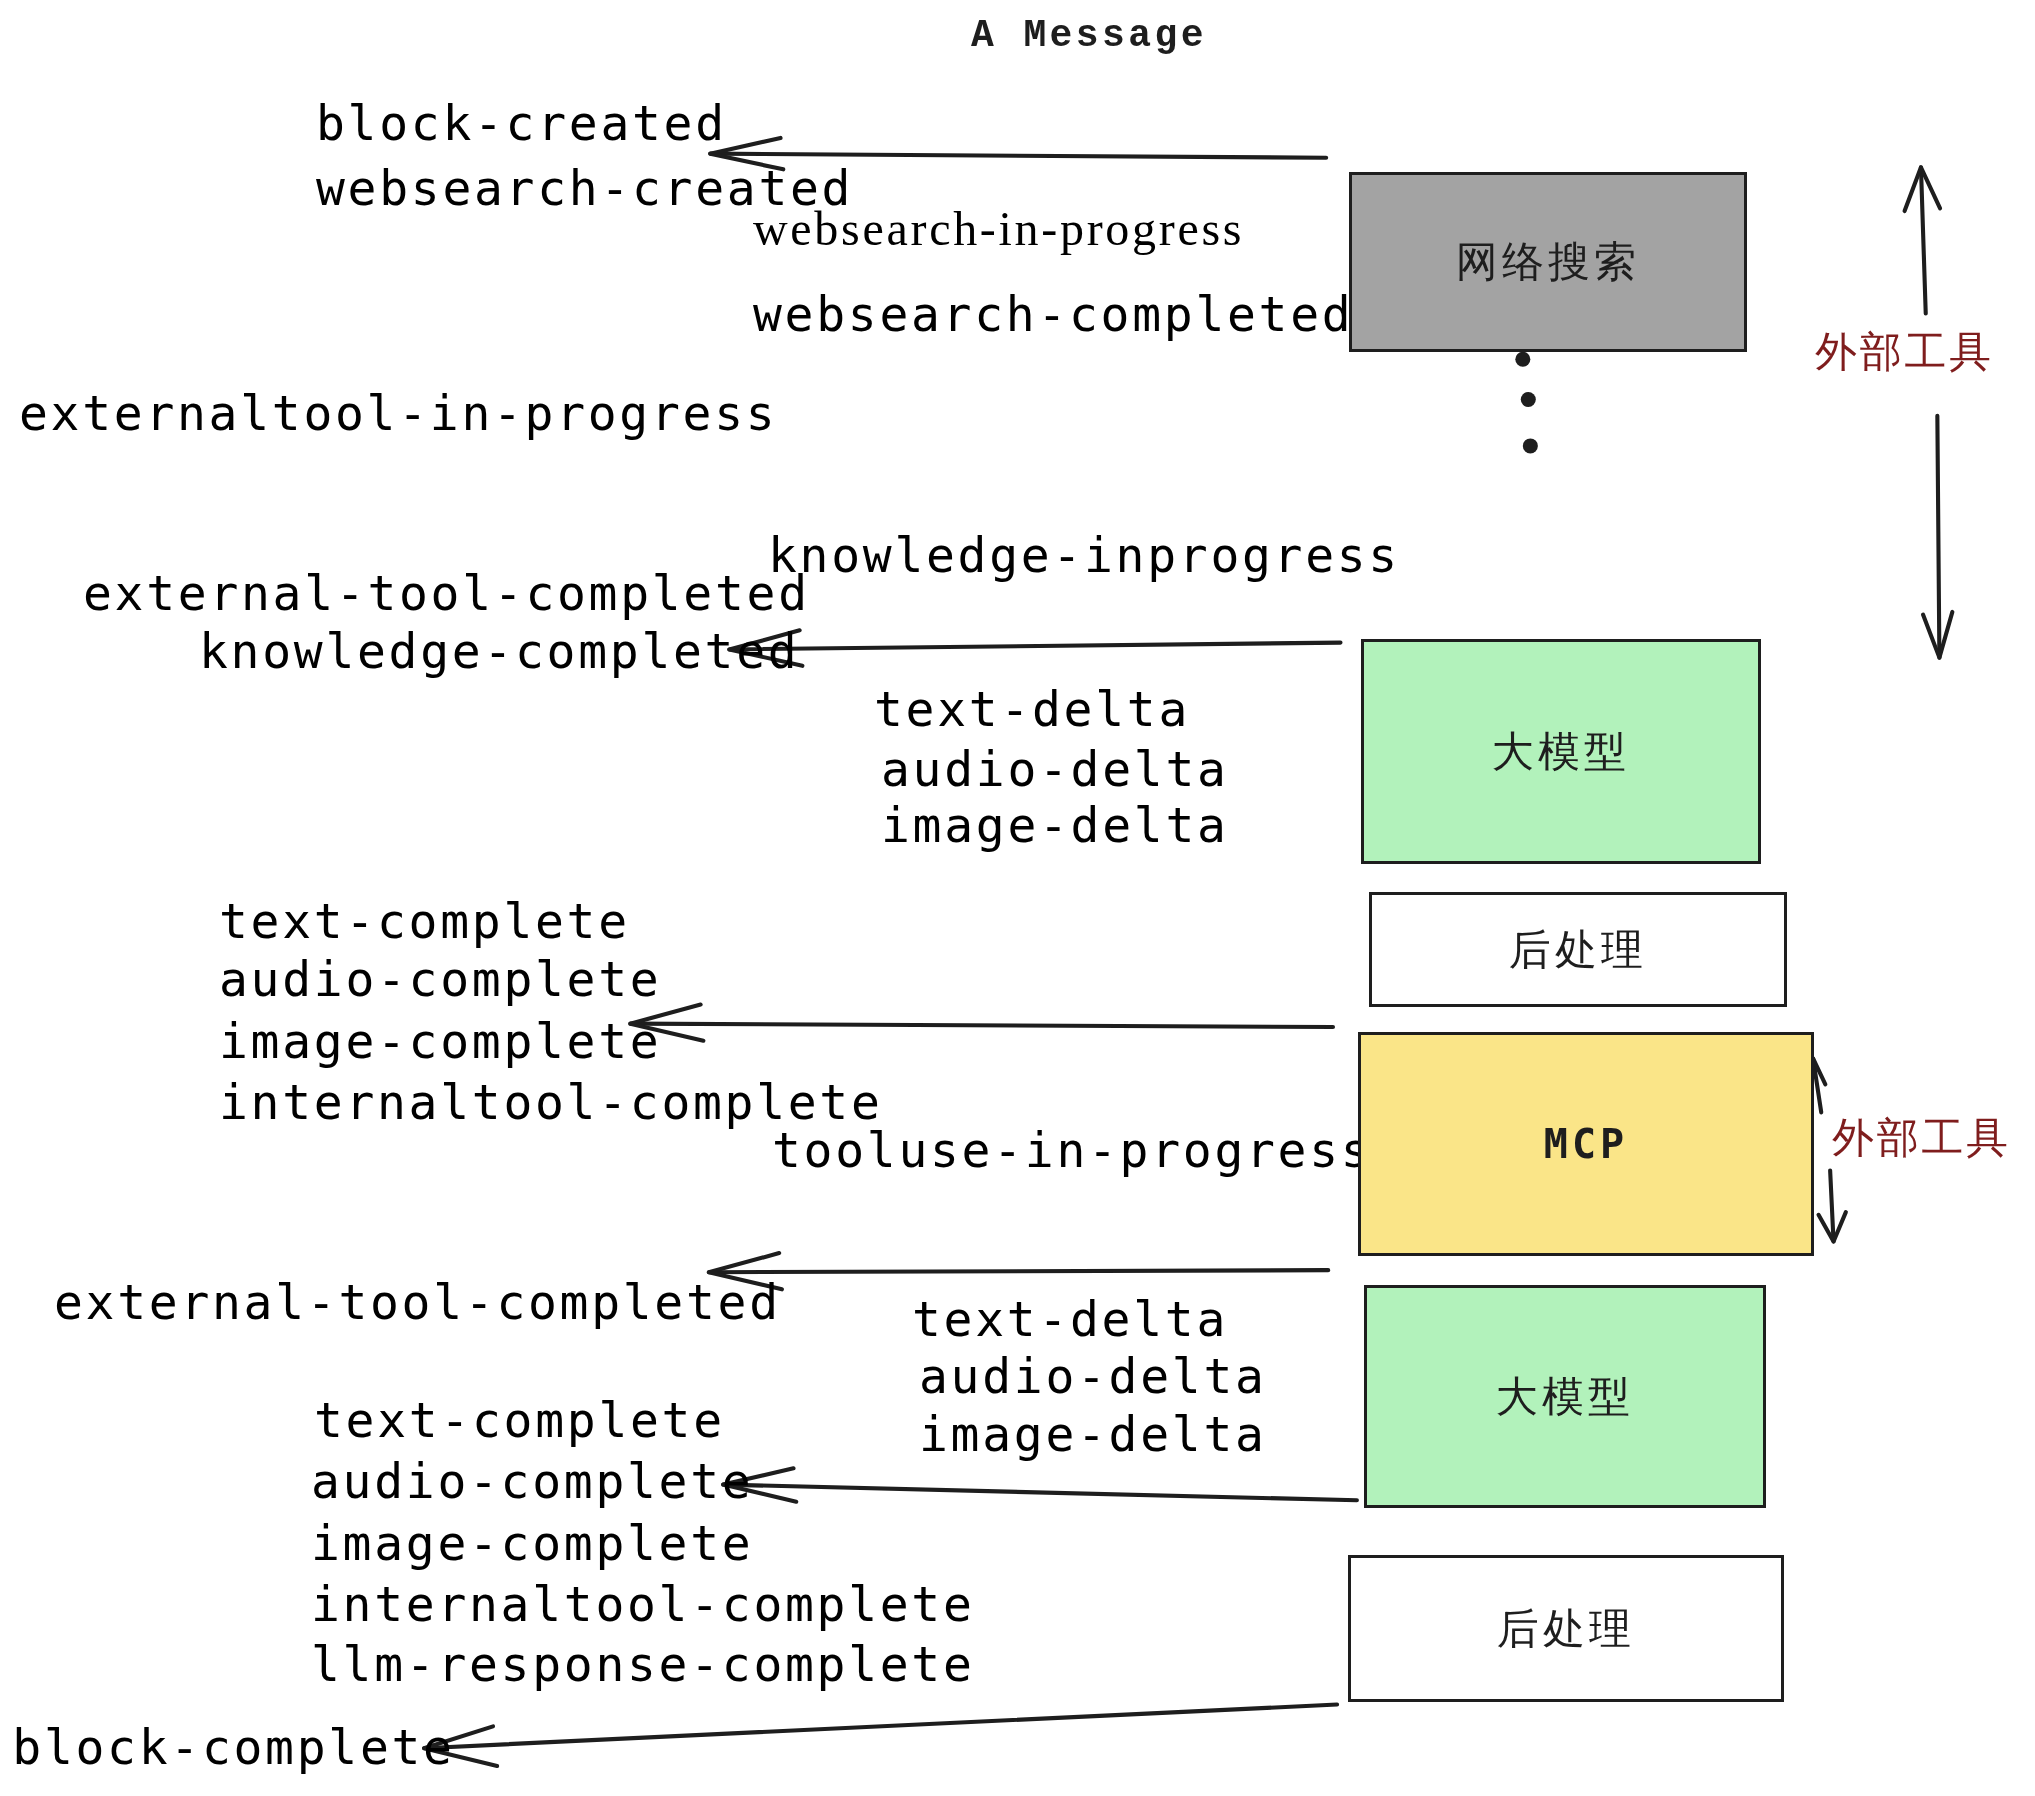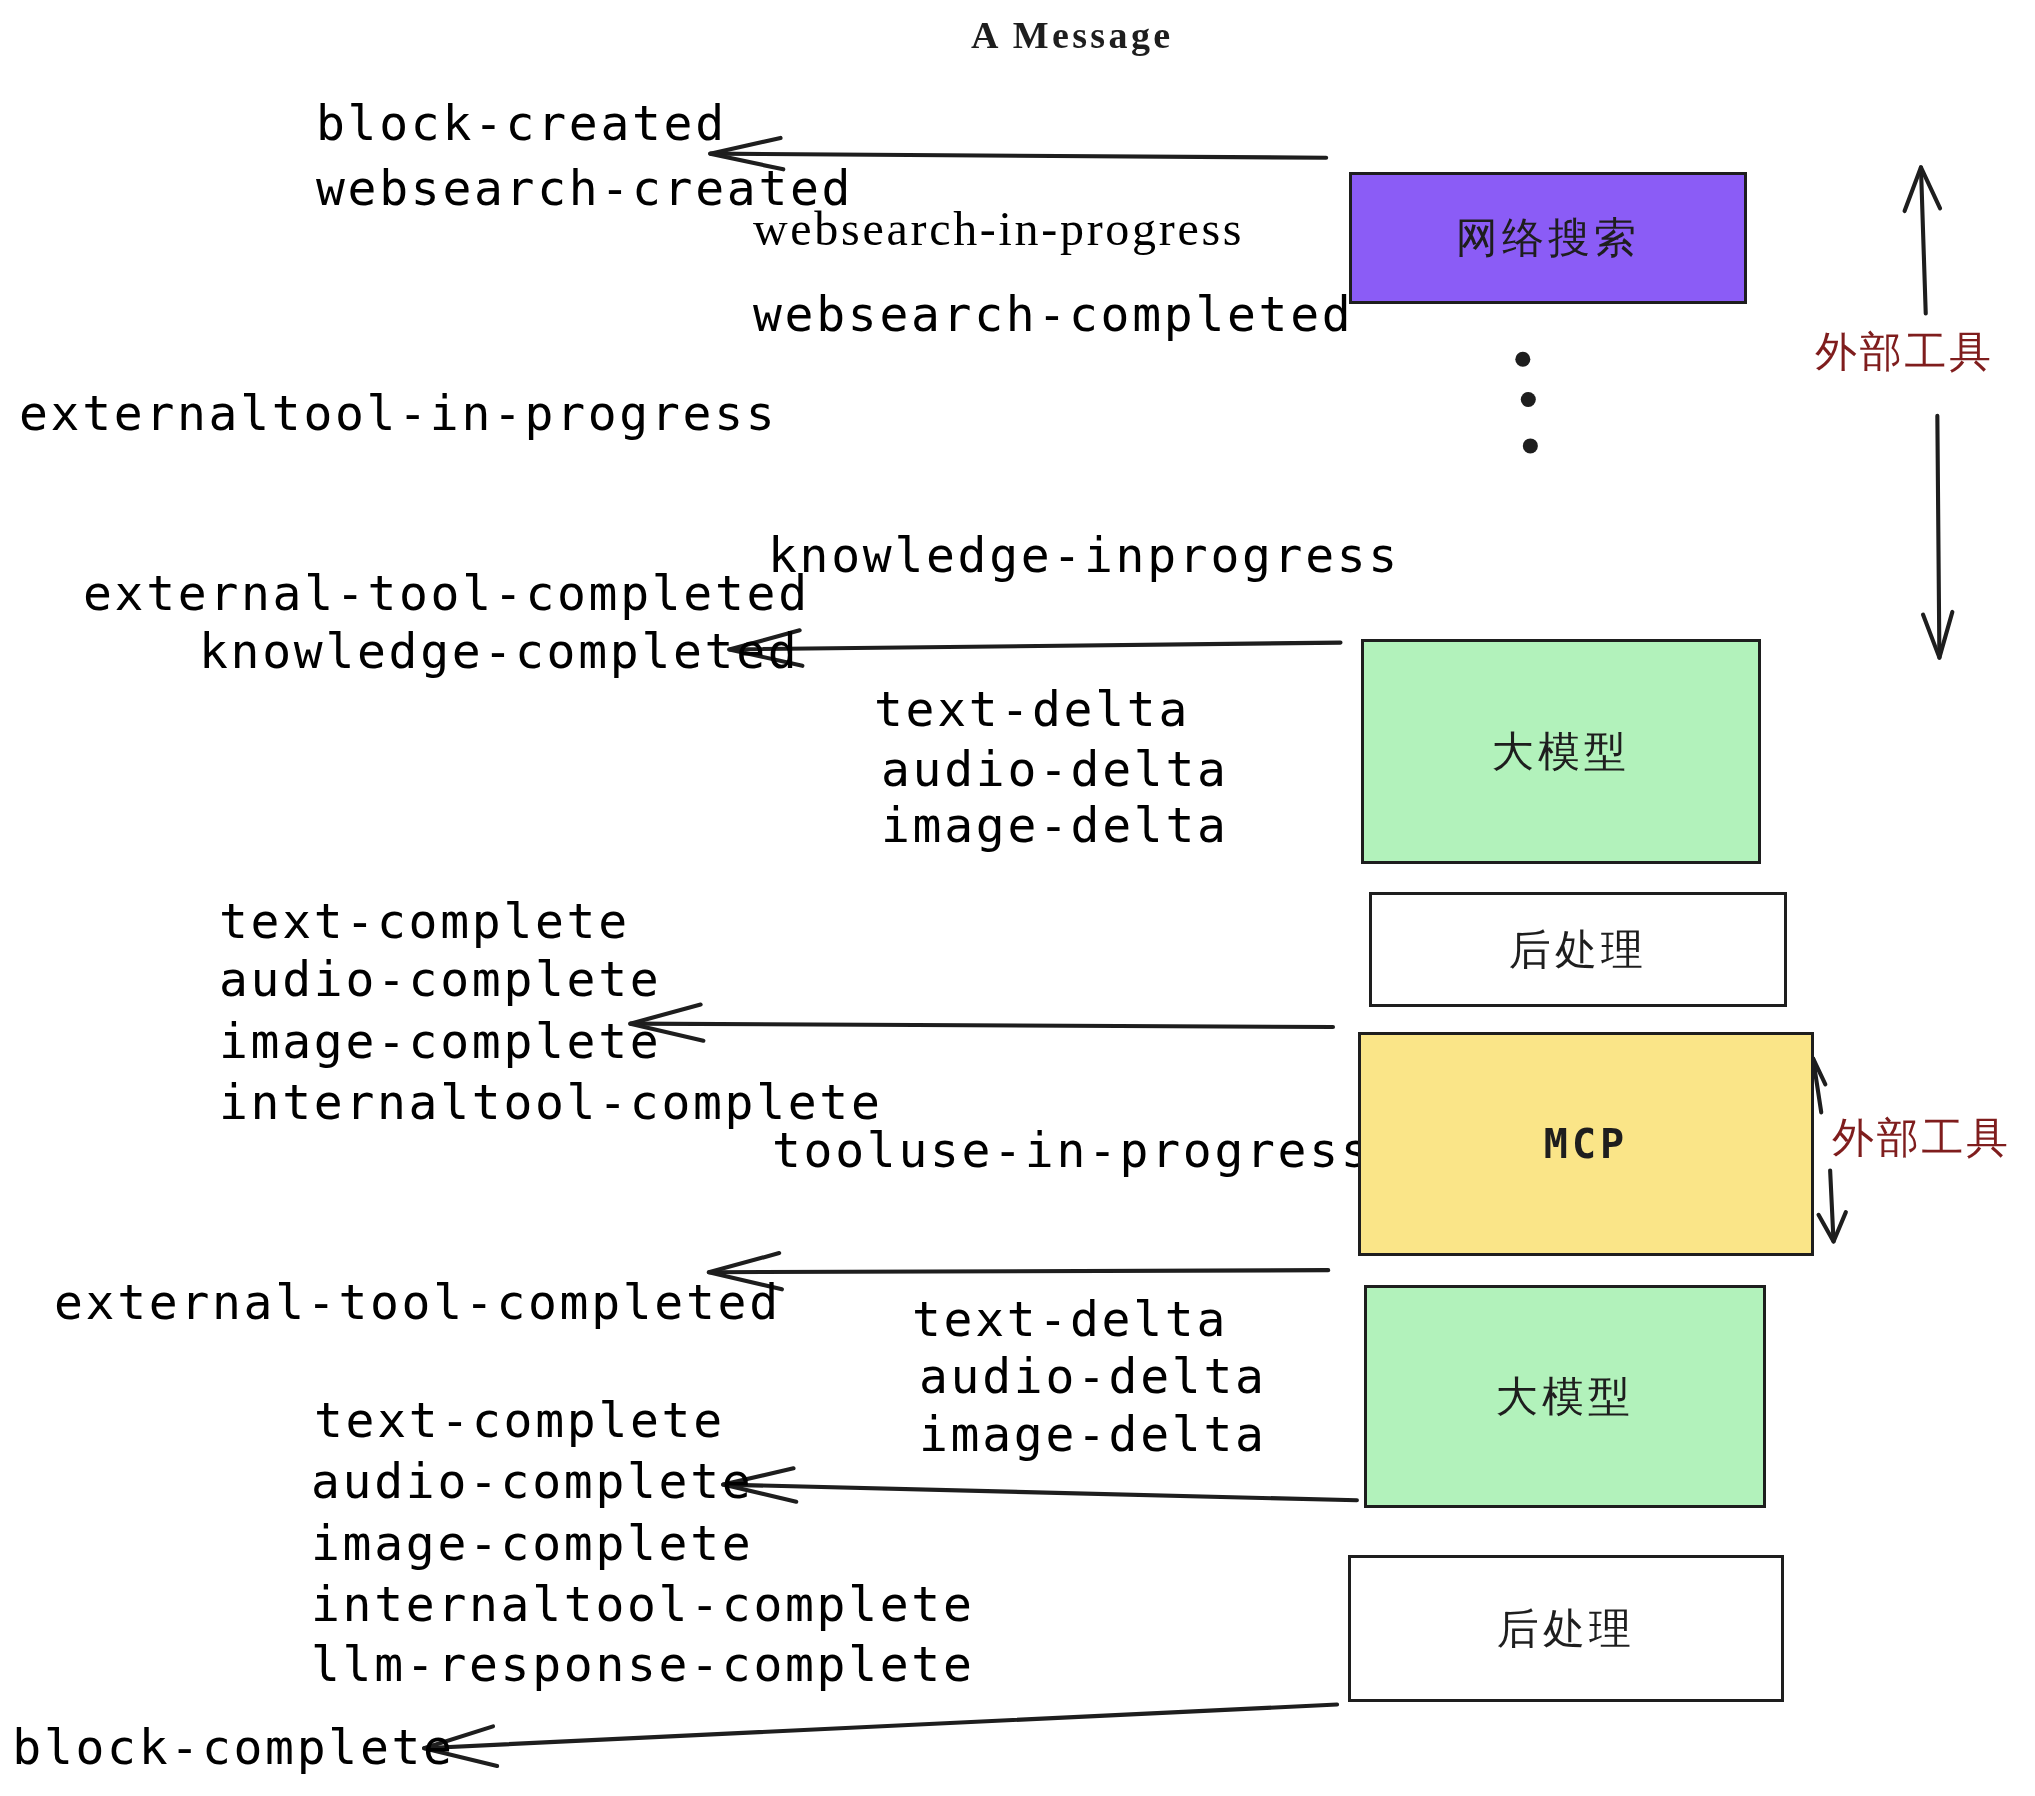--- a/index.html
+++ b/index.html
@@ -7,21 +7,21 @@
     position:relative;
     width:2035px;height:1796px;
     background:#ffffff;
     font-family:"DejaVu Sans Mono", monospace;
     color:#1e1e1e;
     overflow:hidden;
   }
   .arrows{position:absolute;left:0;top:0;width:2035px;height:1796px;}
   .title{
     position:absolute;
-    font-family:Liberation Serif, serif;
+    font-family:Liberation Mono, monospace;
     font-size:38px;letter-spacing:3.4px;font-weight:bold;
     white-space:nowrap;line-height:1.1;
   }
   .ev{
     position:absolute;
     font-family:"DejaVu Sans Mono", monospace;
     font-size:48px;letter-spacing:2.7px;font-weight:500;
     white-space:nowrap;line-height:1.1;
     color:#000000;
   }
@@ -130,21 +130,21 @@
   <div class="ev" style="left:912px; top:1293px;">text-delta</div>
   <div class="ev" style="left:919px; top:1350px;">audio-delta</div>
   <div class="ev" style="left:919px; top:1408px;">image-delta</div>
   <div class="ev" style="left:314px;  top:1394px;">text-complete</div>
   <div class="ev" style="left:311px;  top:1455px;">audio-complete</div>
   <div class="ev" style="left:311px;  top:1517px;">image-complete</div>
   <div class="ev" style="left:311px;  top:1578px;">internaltool-complete</div>
   <div class="ev" style="left:311px;  top:1638px;">llm-response-complete</div>
   <div class="ev" style="left:12.3px;   top:1721px;">block-complete</div>
 
-  <div class="box" style="left: 1349px; top: 172px; width: 398px; height: 132px; background-color: #8b5cf6;">网络搜索</div>
+  <div class="box" style="left: 1349px; top: 172px; width: 398px; height: 180px; background-color: #a3a3a3;">网络搜索</div>
   <div class="box" style="left: 1361px; top: 639px; width: 400px; height: 225px; background-color: rgb(178, 242, 187);">大模型</div>
   <div class="box" style="left: 1369px; top: 892px; width: 418px; height: 115px; background-color: rgb(255, 255, 255);">后处理</div>
   <div class="box mono" style="left: 1358px; top: 1032px; width: 456px; height: 224px; background-color: rgb(250, 229, 136);">MCP</div>
   <div class="box" style="left: 1364px; top: 1285px; width: 402px; height: 223px; background-color: rgb(178, 242, 187);">大模型</div>
   <div class="box" style="left: 1348px; top: 1555px; width: 436px; height: 147px; background-color: rgb(255, 255, 255);">后处理</div>
 
   <div class="ann" style="left:1815px; top:329px;">外部工具</div>
   <div class="ann" style="left:1832px; top:1115px;">外部工具</div>
 
 </div>

